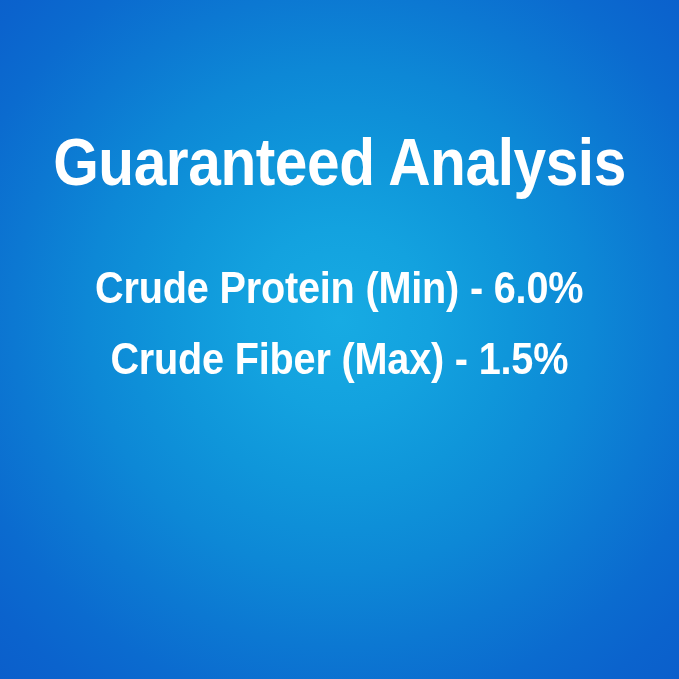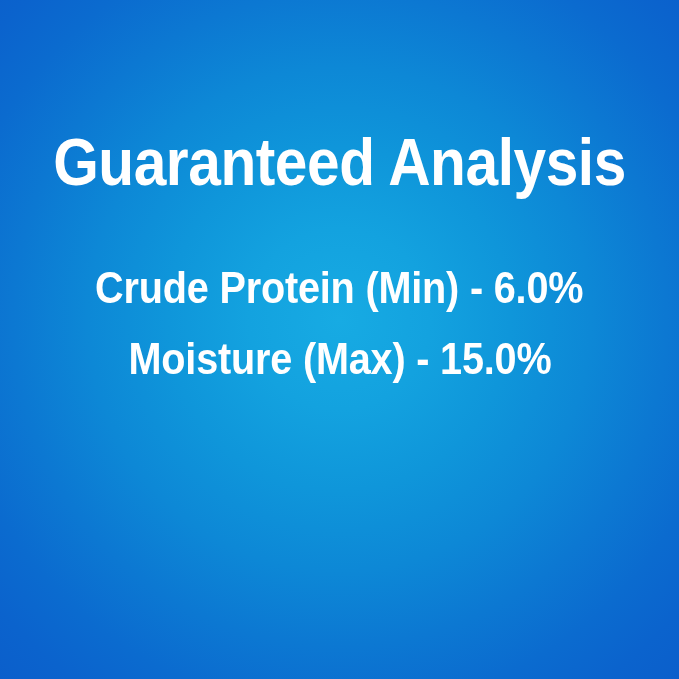--- a/index.html
+++ b/index.html
@@ -89,18 +89,18 @@
 <div class="panel">
   <div class="content">
 
     <div class="title">Guaranteed Analysis</div>
 
     <ul class="analysis-list">
       <li class="analysis-row">
         <span>Crude Protein (Min) - 6.0%</span>
       </li>
       <li class="analysis-row">
-        <span>Moisture (Max) - 15.0%</span>
+        <span>Crude Fiber (Max) - 1.5%</span>
       </li>
     </ul>
 
   </div>
 </div>
 
 </body></html>

